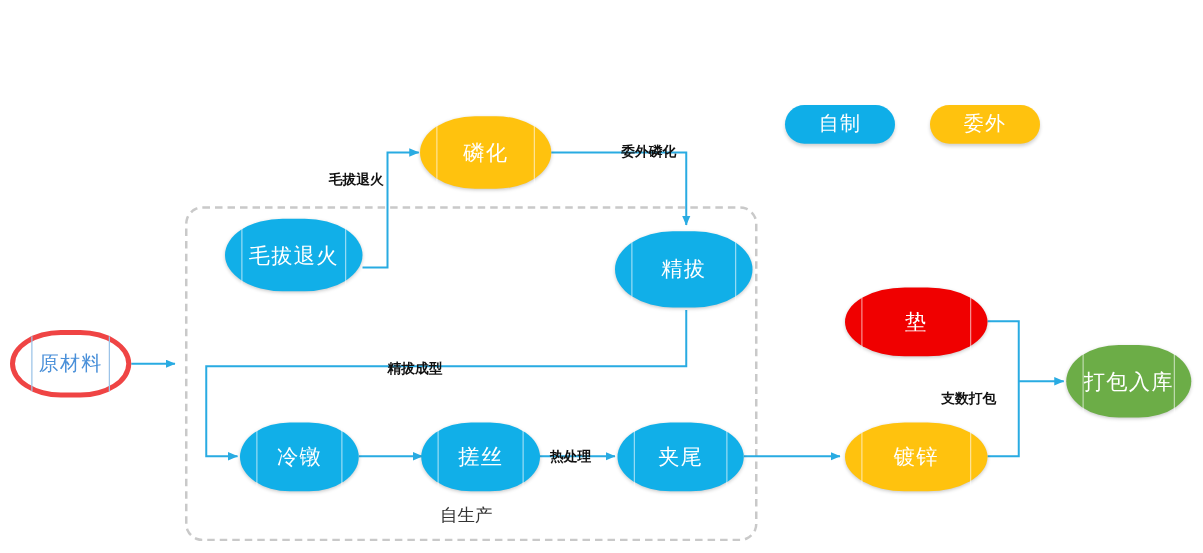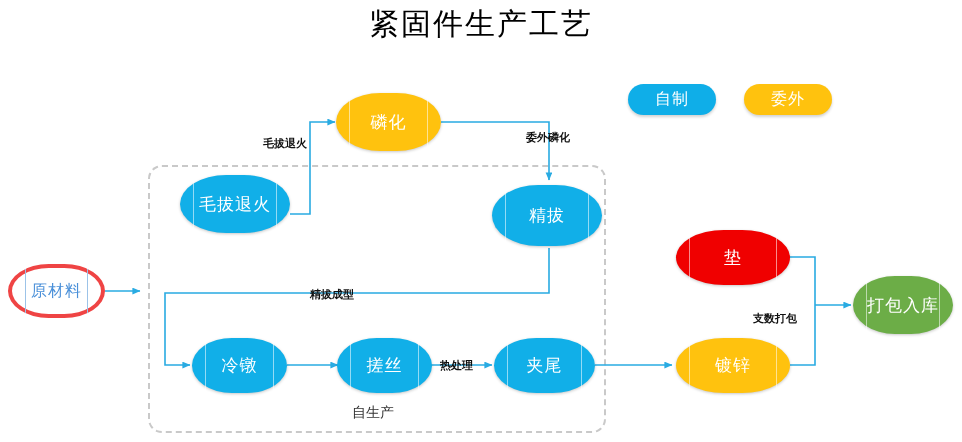--- a/index.html
+++ b/index.html
@@ -85,21 +85,20 @@
     white-space:nowrap;
     background:transparent;
     letter-spacing:0px;
   }
 </style>
 </head>
 <body>
 
 <div id="stage">
 
-  <div class="title">紧固件生产工艺</div>
 
   <div class="group-box" style="left:148px;top:165px;width:458px;height:268px;"></div>
   <div class="group-label" style="left:352px;top:404px;">自生产</div>
 
   <svg class="svg-layer" viewBox="0 0 962 442" xmlns="http://www.w3.org/2000/svg">
     <defs>
       <marker id="arw" markerWidth="9" markerHeight="9" refX="7.6" refY="3.4" orient="auto" markerUnits="userSpaceOnUse">
         <path d="M0,0 L8,3.4 L0,6.8 z" fill="#29ABE2"></path>
       </marker>
     </defs>
@@ -118,21 +117,21 @@
       <path d="M430,365 L492,365" marker-end="url(#arw)"></path>
 
       <path d="M595,365 L672,365" marker-end="url(#arw)"></path>
 
       <path d="M790,257 L815,257 L815,365 L790,365"></path>
       <path d="M815,305 L851,305" marker-end="url(#arw)"></path>
     </g>
   </svg>
 
   <div class="edge-label" style="left:263px;top:136px;">毛拔退火</div>
-  <div class="edge-label" style="left:497px;top:130px;margin-left:29px;">委外磷化</div>
+  <div class="edge-label" style="left:497px;top:114px;">委外磷化</div>
   <div class="edge-label" style="left:310px;top:287px;text-align:center;">精拔成型</div>
   <div class="edge-label" style="left:440px;top:358px;">热处理</div>
   <div class="edge-label" style="left:753px;top:311px;">支数打包</div>
 
   <div class="node plain" style="left:8px;top:264px;width:97px;height:54px;">
     <span class="lbl">原材料</span>
   </div>
 
   <div class="node blue" style="left:180px;top:175px;width:110px;height:58px;">
     <span class="lbl">毛拔退火</span>

